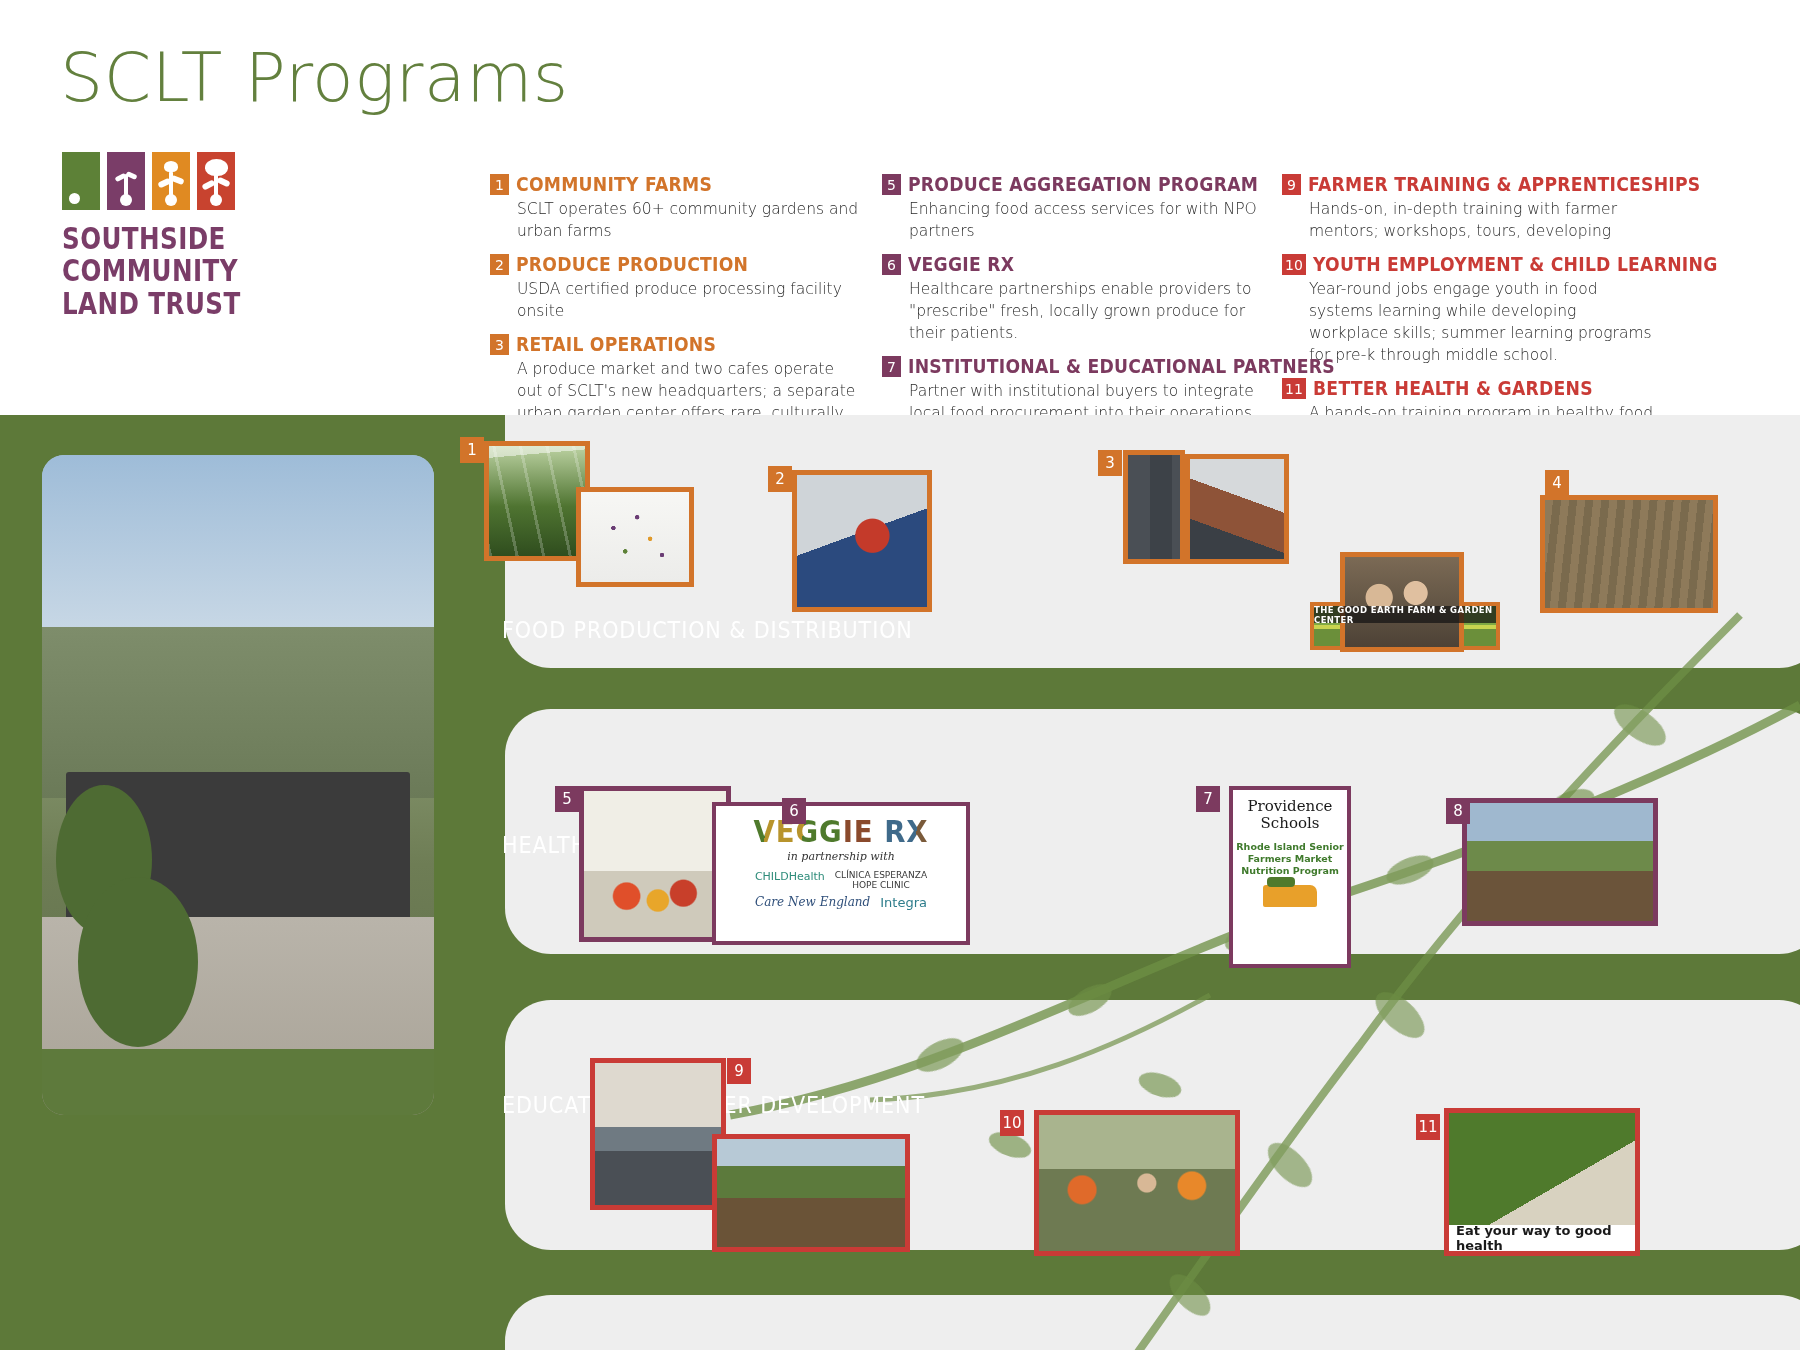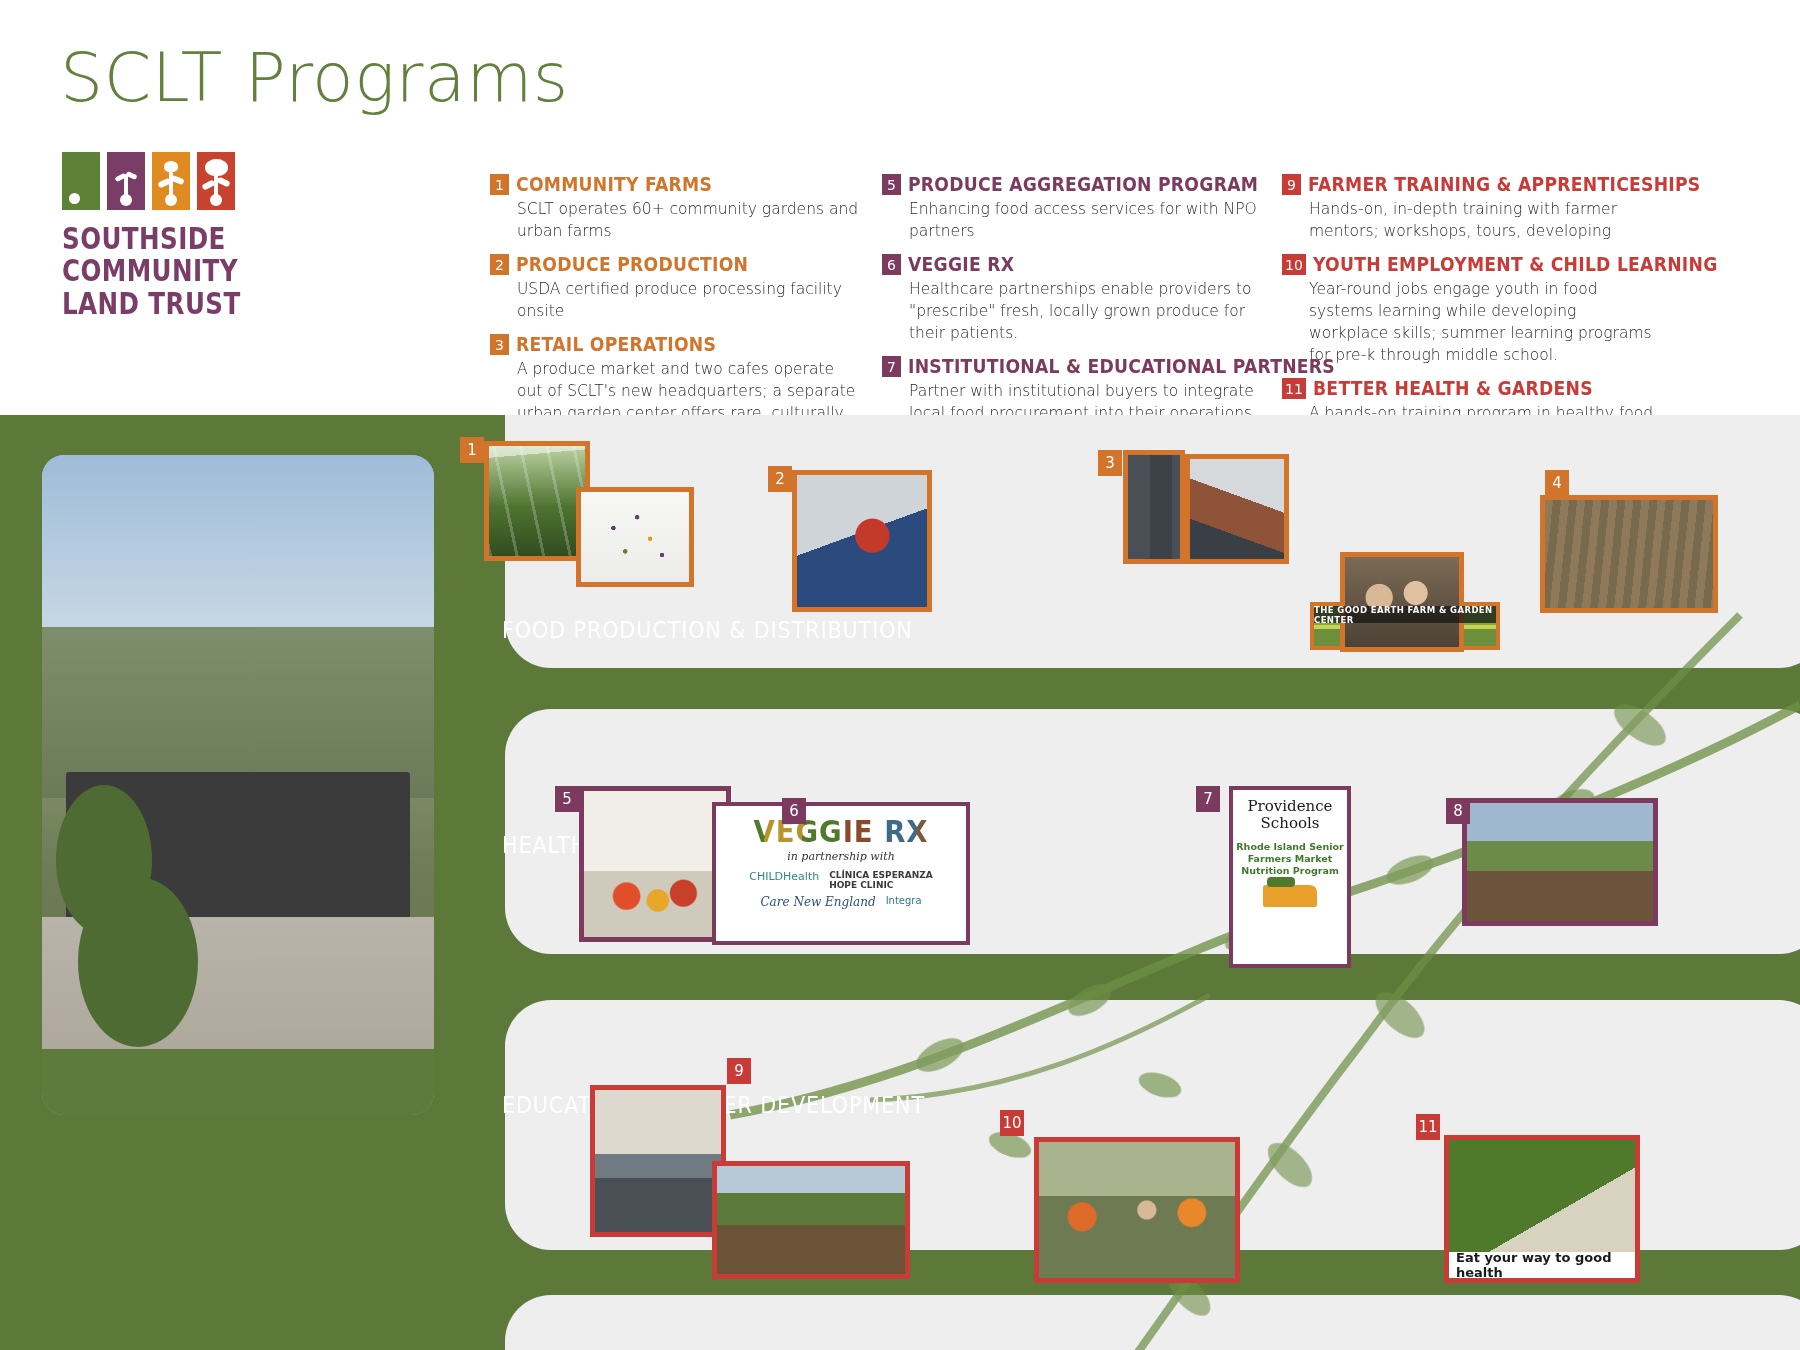--- a/index.html
+++ b/index.html
@@ -107,21 +107,21 @@
      background: linear-gradient(#b9b4aa, #a8a296); }
   .hero-tree { position:absolute; background:#4e6b33; border-radius:50%; }
   .hero-grass { position:absolute; left:0; bottom:0; width:100%; height:10%;
      background:#5e7a3c; }
 
   
   .card { position: absolute; border-style: solid; background:#cfcfcf; overflow:hidden; }
   .card .ph { position:absolute; inset:0; }
   .bd-orange { border-color:#d2742a; }
   .bd-purple { border-color:#7c3a5f; }
-  .bd-red    { border-color:#c93b36;margin-top:27px; }
+  .bd-red    { border-color:#c93b36; }
 
   .num-tag {
     position:absolute; width:24px; height:26px; color:#fff;
     font-family:"DejaVu Sans", sans-serif; font-size:15px;
     display:flex; align-items:center; justify-content:center; z-index: 6;
   }
   .t-orange { background:#d2742a; }
   .t-purple { background:#7c3a5f; }
   .t-red    { background:#c93b36; }
 
@@ -189,25 +189,25 @@
   .vrx-sub {
     text-align:center; font-size:11px; font-style:italic; color:#333;
     font-family:"DejaVu Serif", serif; margin-top:1px;
   }
   .vrx-logos { display:flex; flex-wrap:wrap; justify-content:center;
     gap:4px 10px; margin-top:7px; padding:0 8px; }
   .vrx-l { font-size:11px; font-family:"DejaVu Sans", sans-serif;
     white-space:nowrap; }
   .l-brown { font-weight:700; color:#2b2b2b; }
   .l-brown span { color:#2e8c7a; font-weight:400; }
-  .l-clinica { color:#3a3a3a; font-weight:700; font-size:9px; line-height:1.15;
-    }
+  .l-clinica { color:#3a3a3a; font-weight:400; font-size:9px; line-height:1.15;
+    text-align:center; }
   .l-cne { font-family:"DejaVu Serif", serif; color:#2f4f7a; font-size:12px;
     font-style:italic; }
-  .l-integra { color:#2e7d8c; font-size:10px; font-weight:400; }
+  .l-integra { color:#2e7d8c; font-size:13px; font-weight:400; }
 
   
   .prov {
     position:absolute; left:1229px; top:786px; width:122px; height:182px;
     background:#ffffff; border:4px solid #7c3a5f; padding-top:8px;
   }
   .prov-t { text-align:center; font-family:"DejaVu Serif", serif;
     font-size:15px; color:#1a1a1a; line-height:1.12; }
   .prov-s { text-align:center; font-family:"DejaVu Sans", sans-serif;
     font-weight:700; font-size:9.5px; color:#3f7a2c; line-height:1.3;

